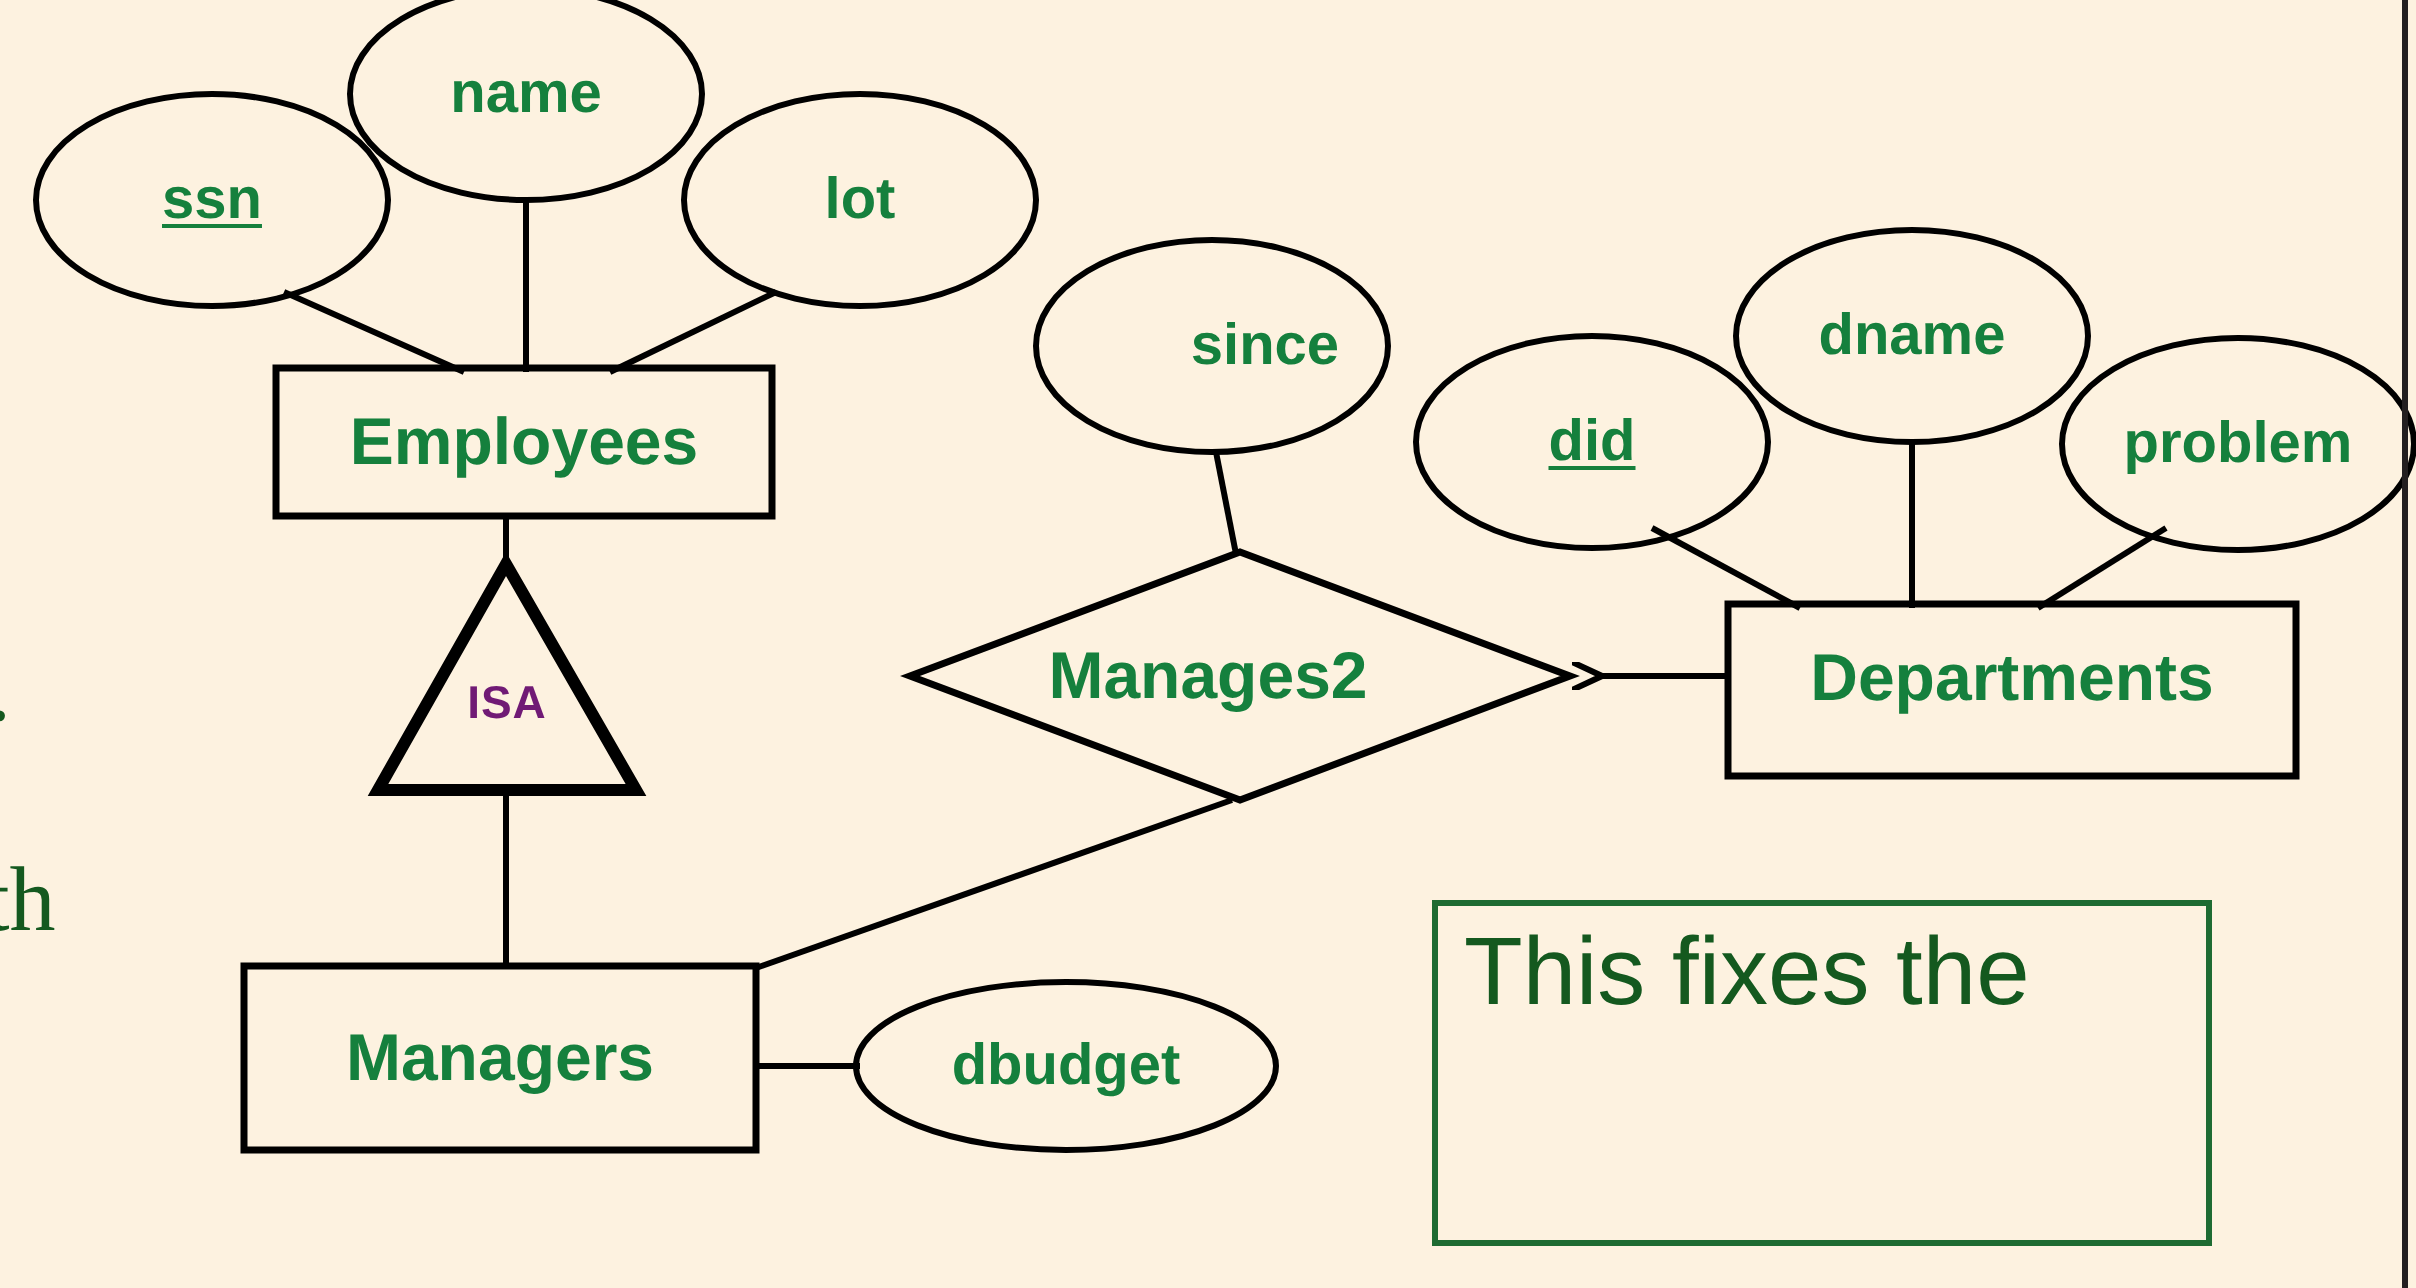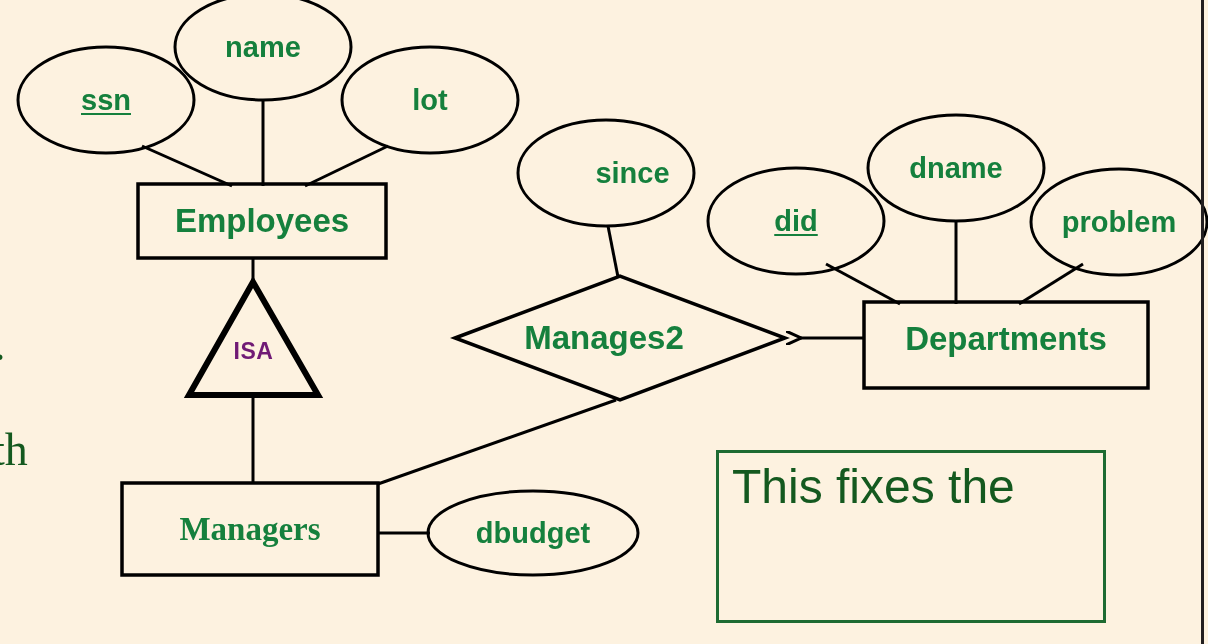--- a/index.html
+++ b/index.html
@@ -140,21 +140,21 @@
   <div class="er-label attr-label" style="left:175px; top:21px;  width:176px; height:52px;">name</div>
   <div class="er-label attr-label" style="left:342px; top:74px;  width:176px; height:52px;">lot</div>
   <div class="er-label attr-label" style="left:518px; top:147px; width:157px; height:52px;padding-left:36px;">since</div>
   <div class="er-label attr-label key" style="left:708px; top:195px; width:176px; height:52px;">did</div>
   <div class="er-label attr-label" style="left:868px; top:142px; width:176px; height:52px;">dname</div>
   <div class="er-label attr-label" style="left:1031px;top:196px; width:176px; height:52px;">problem</div>
   <div class="er-label attr-label" style="left:428px; top:509px; width:210px; height:48px;">dbudget</div>
 
   <div class="er-label entity-label" style="left:138px; top:184px; width:248px; height:74px;">Employees</div>
   <div class="er-label entity-label" style="left:864px; top:302px; width:284px; height:74px;">Departments</div>
-  <div class="er-label entity-label" style="left:122px; top:483px; width:256px; height:92px;font-family:Liberation Serif, serif;">Managers</div>
+  <div class="er-label entity-label" style="left:122px; top:483px; width:256px; height:92px;">Managers</div>
 
   <div class="er-label rel-label" style="left:439px; top:311px; width:330px; height:54px;">Manages2</div>
 
   <div class="er-label isa-label" style="left:189px; top:330px; width:129px; height:42px;">ISA</div>
 
   <div class="note-box"></div>
   <div class="note-text">
     <div>This fixes the</div>
   </div>
 

